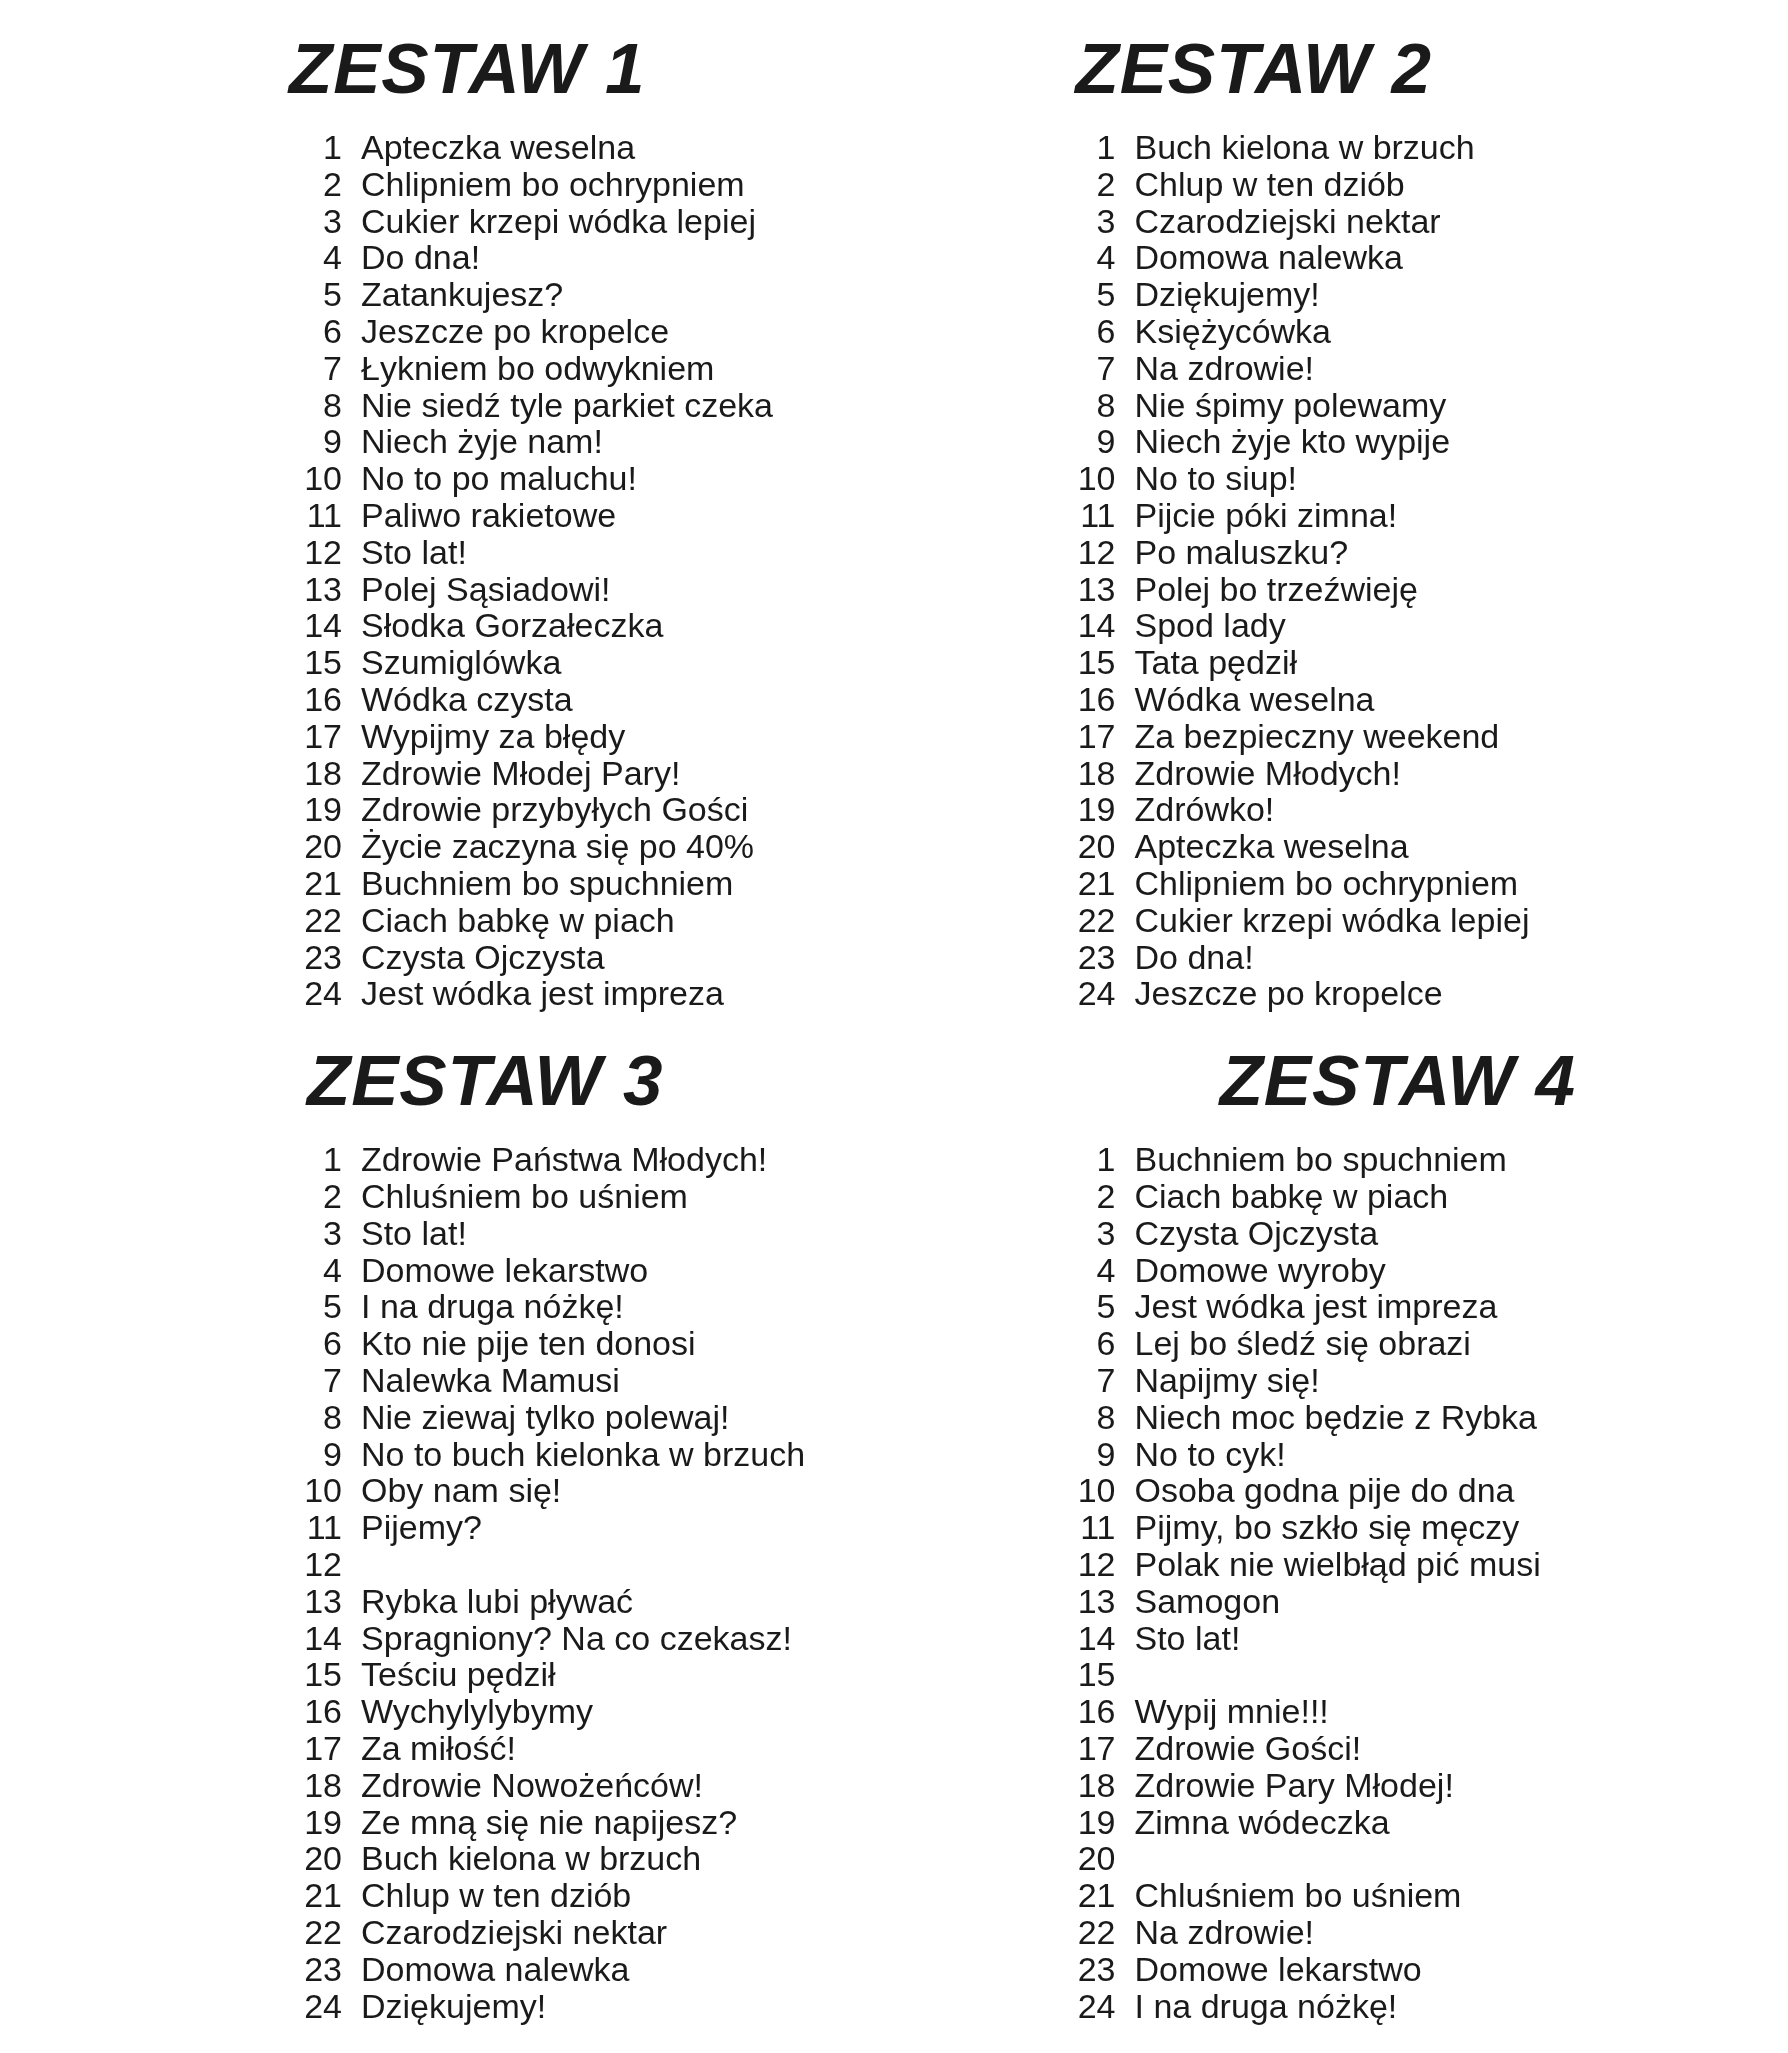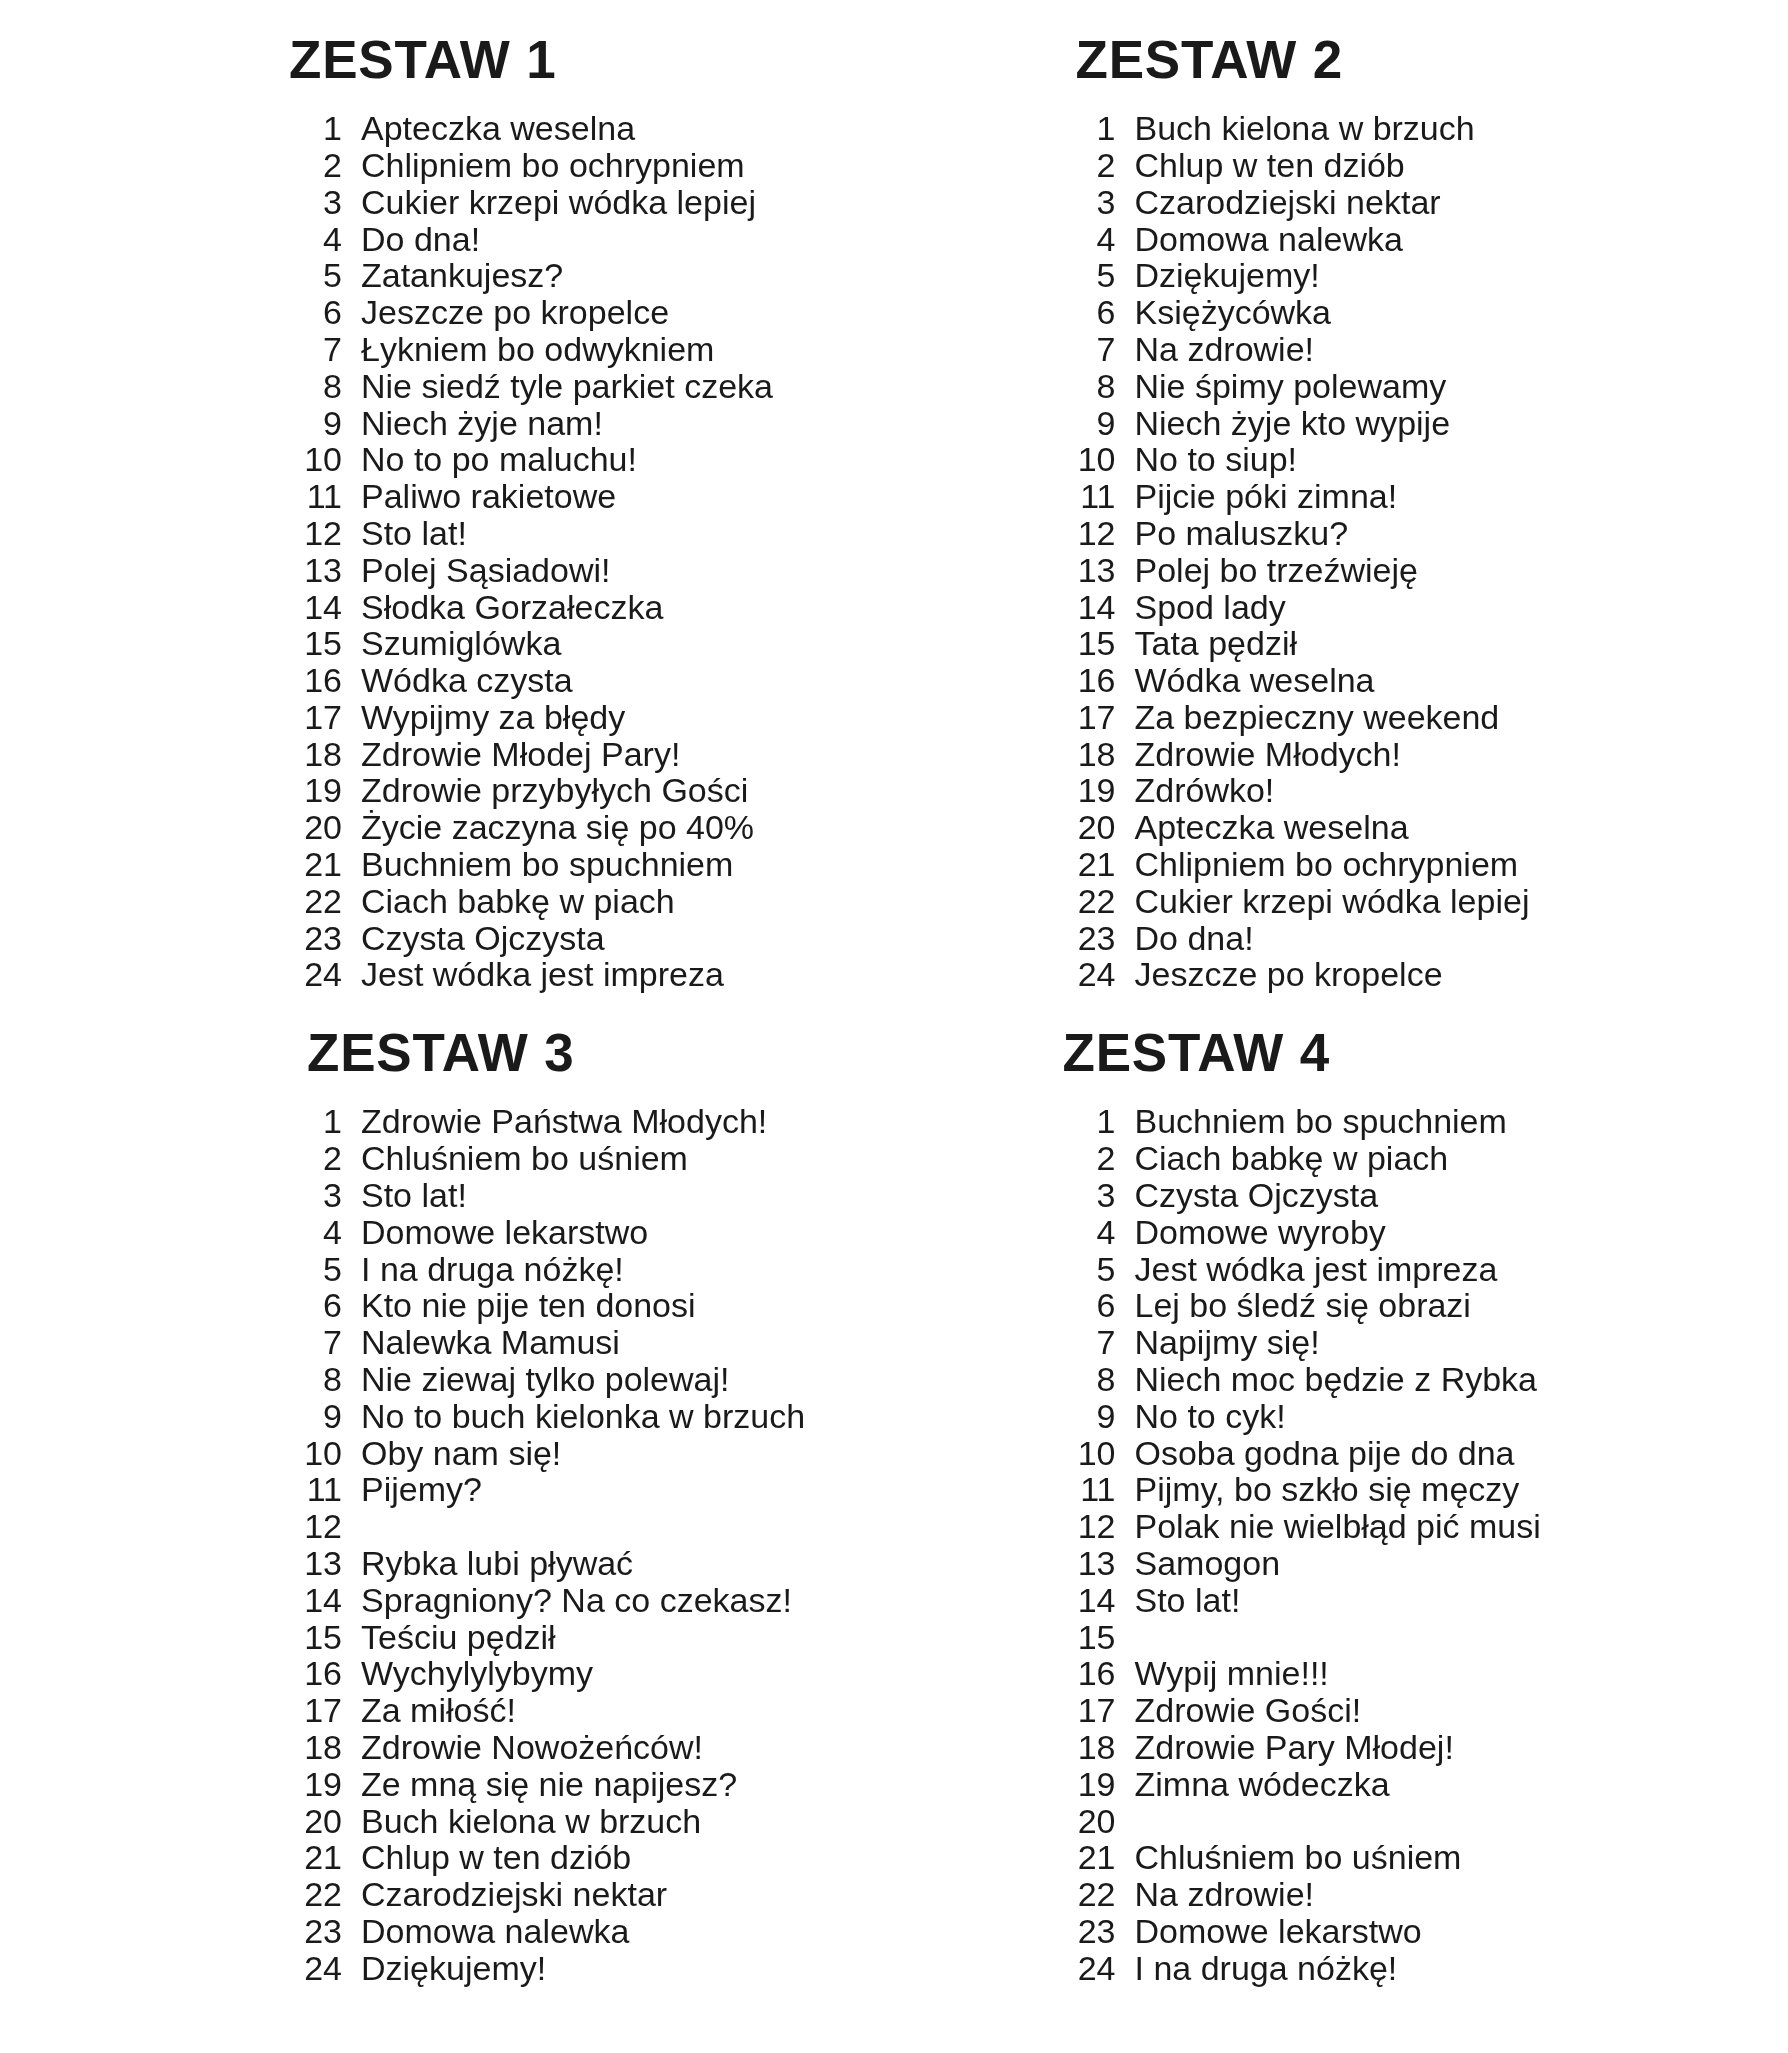--- a/index.html
+++ b/index.html
@@ -30,25 +30,26 @@
     row-gap: 32px;
   }
   .panel {
     box-sizing: border-box;
     padding-left: 233px;
   }
   .panel.right {
     padding-left: 168px;
   }
   .panel-title {
-    font-size: 53px;
+    font-size: 71px;
     font-weight: bold;
     letter-spacing: 0.8px;
     margin: 0 0 22.5px 0;
     line-height: 1.05;
+    font-style: italic;
   }
   .items {
     list-style: none;
     margin: 0;
     padding: 0;
   }
   .item {
     display: flex;
     align-items: baseline;
     font-size: 34px;
@@ -63,21 +64,21 @@
     flex: 0 0 53px;
     font-size: 34px;
   }
   .item-text {
     margin-left: 19px;
     font-size: 34px;
   }
   .panel-1 .panel-title { margin-left: 0; }
   .panel-2 .panel-title { margin-left: 13px; }
   .panel-3 .panel-title { margin-left: 18px; }
-  .panel-4 .panel-title { margin-left: 0; }
+  .panel-4 .panel-title { margin-left: 0; text-align: center; }
 </style>
 </head>
 <body>
 
 <div class="page">
   <div class="grid">
 
     <section class="panel panel-1">
       <h1 class="panel-title">ZESTAW 1</h1>
       <ul class="items">

